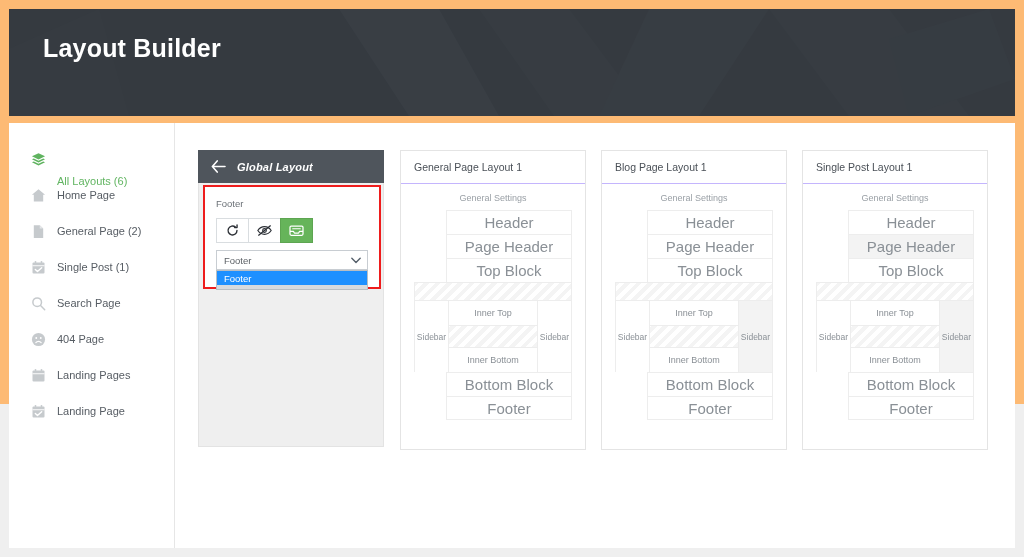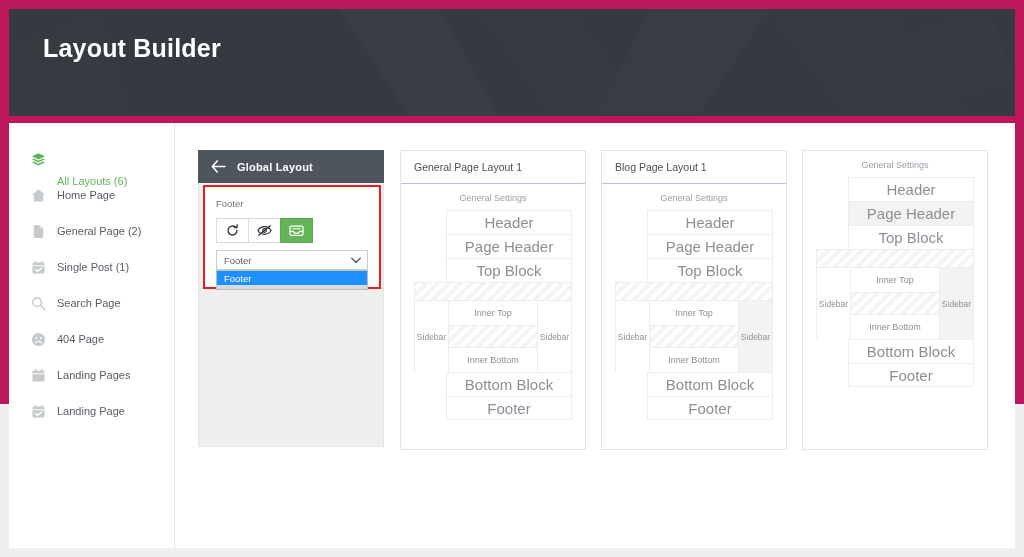--- a/index.html
+++ b/index.html
@@ -2,21 +2,21 @@
 <html><head>
 <meta charset="utf-8">
 <style>
   * { box-sizing: border-box; margin: 0; padding: 0; }
   html, body {
     width: 1024px; height: 557px;
     background: #efefef;
     font-family: "Liberation Sans", sans-serif;
     overflow: hidden;
   }
-  .page { position: relative; width: 1024px; height: 404px; background: #be185d; }
+  .page { position: relative; width: 1024px; height: 404px; background: #fdba74; }
 
   
   .hero {
     position: absolute; left: 9px; top: 9px; width: 1006px; height: 107px;
     background: #353a40; overflow: hidden;
   }
   .hero-watermark {
     position: absolute; inset: 0;
     opacity: .45;
   }
@@ -47,21 +47,21 @@
   .side-ico { width: 15px; height: 15px; flex: 0 0 15px; display: block; }
   .side-label { font-size: 11px; color: #565c63; white-space: nowrap; }
   .side-item.active .side-label { color: #62b562; margin-top: 44px; }
 
   
   .gpanel { position: absolute; left: 189px; top: 27px; width: 186px; }
   .gpanel-head {
     height: 33px; background: #4f555c; display: flex; align-items: center;
     gap: 11px; padding-left: 13px;
   }
-  .gpanel-head .ttl { color: #fff; font-size: 11px; font-weight: bold; letter-spacing: .2px; }
+  .gpanel-head .ttl { color: #fff; font-size: 11px; font-weight: bold; letter-spacing: .2px; font-style: italic; }
   .gpanel-body {
     position: relative; height: 264px; background: #efefef;
     border: 1px solid #e3e3e3; border-top: none;
   }
   .redbox {
     position: absolute; left: 4px; top: 2px; width: 178px; height: 104px;
     border: 2px solid #ee1c1c; background: #ffffff;
   }
   .redbox-inner { padding: 11px 11px 0 11px; }
   .f-label { font-size: 9.5px; color: #6b7177; margin-bottom: 9px; }
@@ -317,20 +317,23 @@
               <div class="hatch2"></div>
               <div class="cell">Inner Bottom</div>
             </div>
             <div class="sbar r shade">Sidebar</div>
           </div>
           <div class="blk">Bottom Block</div>
           <div class="blk last">Footer</div>
         </div>
       </div>
     <div class="lcard c3" id="card2">
+        <div class="lcard-head">
+          <span class="ttl">Single Post Layout 1</span>
+        </div>
         <div class="lcard-body">
           <div class="gen-set">General Settings</div>
           <div class="blk">Header</div>
           <div class="blk shade">Page Header</div>
           <div class="blk">Top Block</div>
           <div class="hatch"></div>
           <div class="midrow">
             <div class="sbar l">Sidebar</div>
             <div class="midcol">
               <div class="cell">Inner Top</div>

